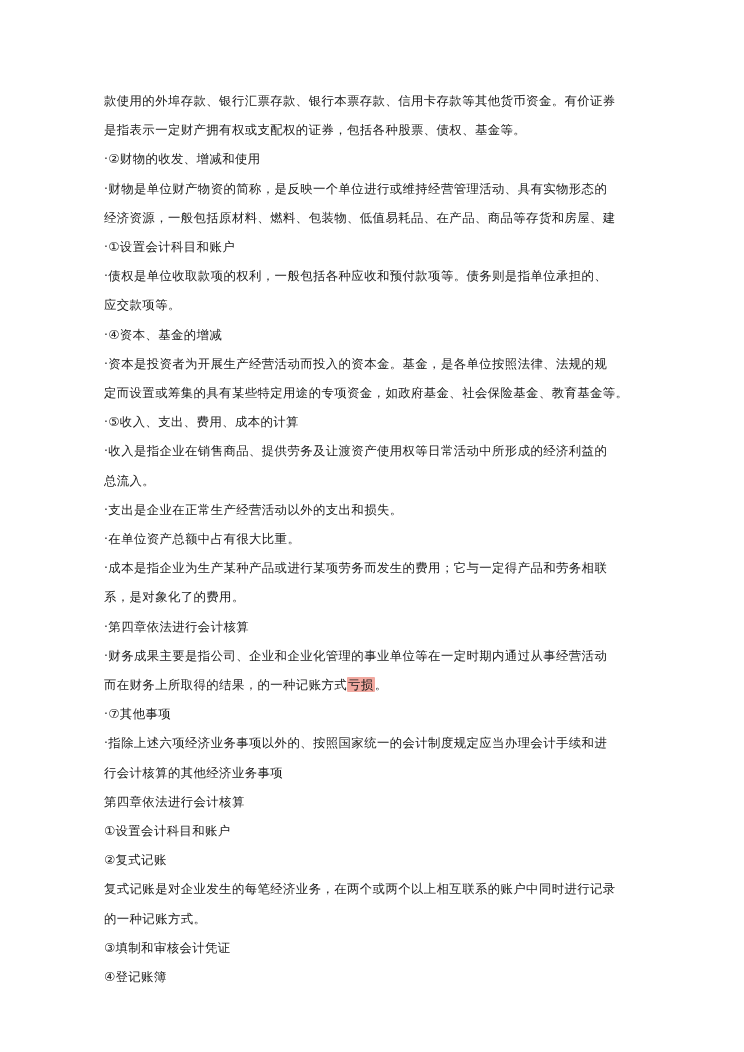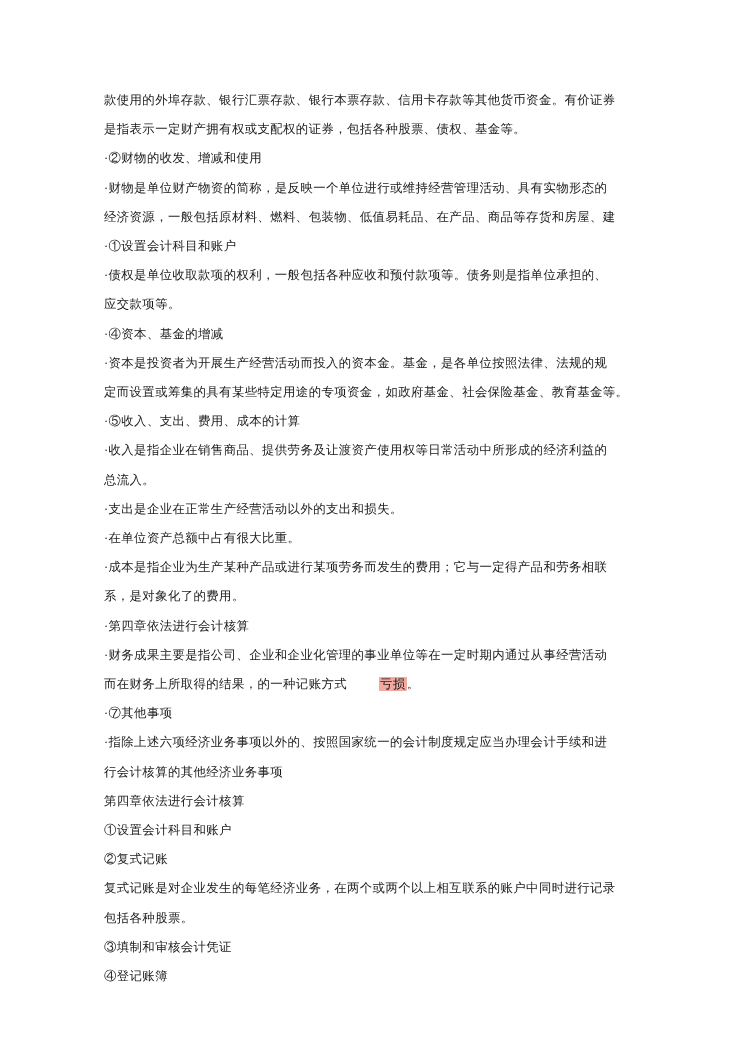--- a/index.html
+++ b/index.html
@@ -28,27 +28,25 @@
     font-size: 12.4px;
     line-height: 29.2px;
     color: #1a1a1a;
     letter-spacing: 0.4px;
     white-space: nowrap;
     font-family: "DejaVu Sans", "Liberation Sans", sans-serif;
   }
   .para {
     margin: 0;
     padding: 0;
-    font-family: Liberation Serif, serif;
   }
   .hl {
     background: #f2a9a0;
     padding: 0 1px;
     border-radius: 1px;
-    margin-left: 32px;
   }
 </style>
 </head>
 <body>
 
 <div class="page">
   <div class="doc-body">
 
     <p class="para line">款使用的外埠存款、银行汇票存款、银行本票存款、信用卡存款等其他货币资金。有价证券</p>
     <p class="para line">是指表示一定财产拥有权或支配权的证券，包括各种股票、债权、基金等。</p>
@@ -75,18 +73,18 @@
       <span>而在财务上所取得的结果，的一种记账方式</span><span class="hl">亏损</span><span>。</span>
     </p>
 
     <p class="para line">·⑦其他事项</p>
     <p class="para line">·指除上述六项经济业务事项以外的、按照国家统一的会计制度规定应当办理会计手续和进</p>
     <p class="para line">行会计核算的其他经济业务事项</p>
     <p class="para line">第四章依法进行会计核算</p>
     <p class="para line">①设置会计科目和账户</p>
     <p class="para line">②复式记账</p>
     <p class="para line">复式记账是对企业发生的每笔经济业务，在两个或两个以上相互联系的账户中同时进行记录</p>
-    <p class="para line">包括各种股票。</p>
+    <p class="para line">的一种记账方式。</p>
     <p class="para line">③填制和审核会计凭证</p>
     <p class="para line">④登记账簿</p>
 
   </div>
 </div>
 
 </body></html>

